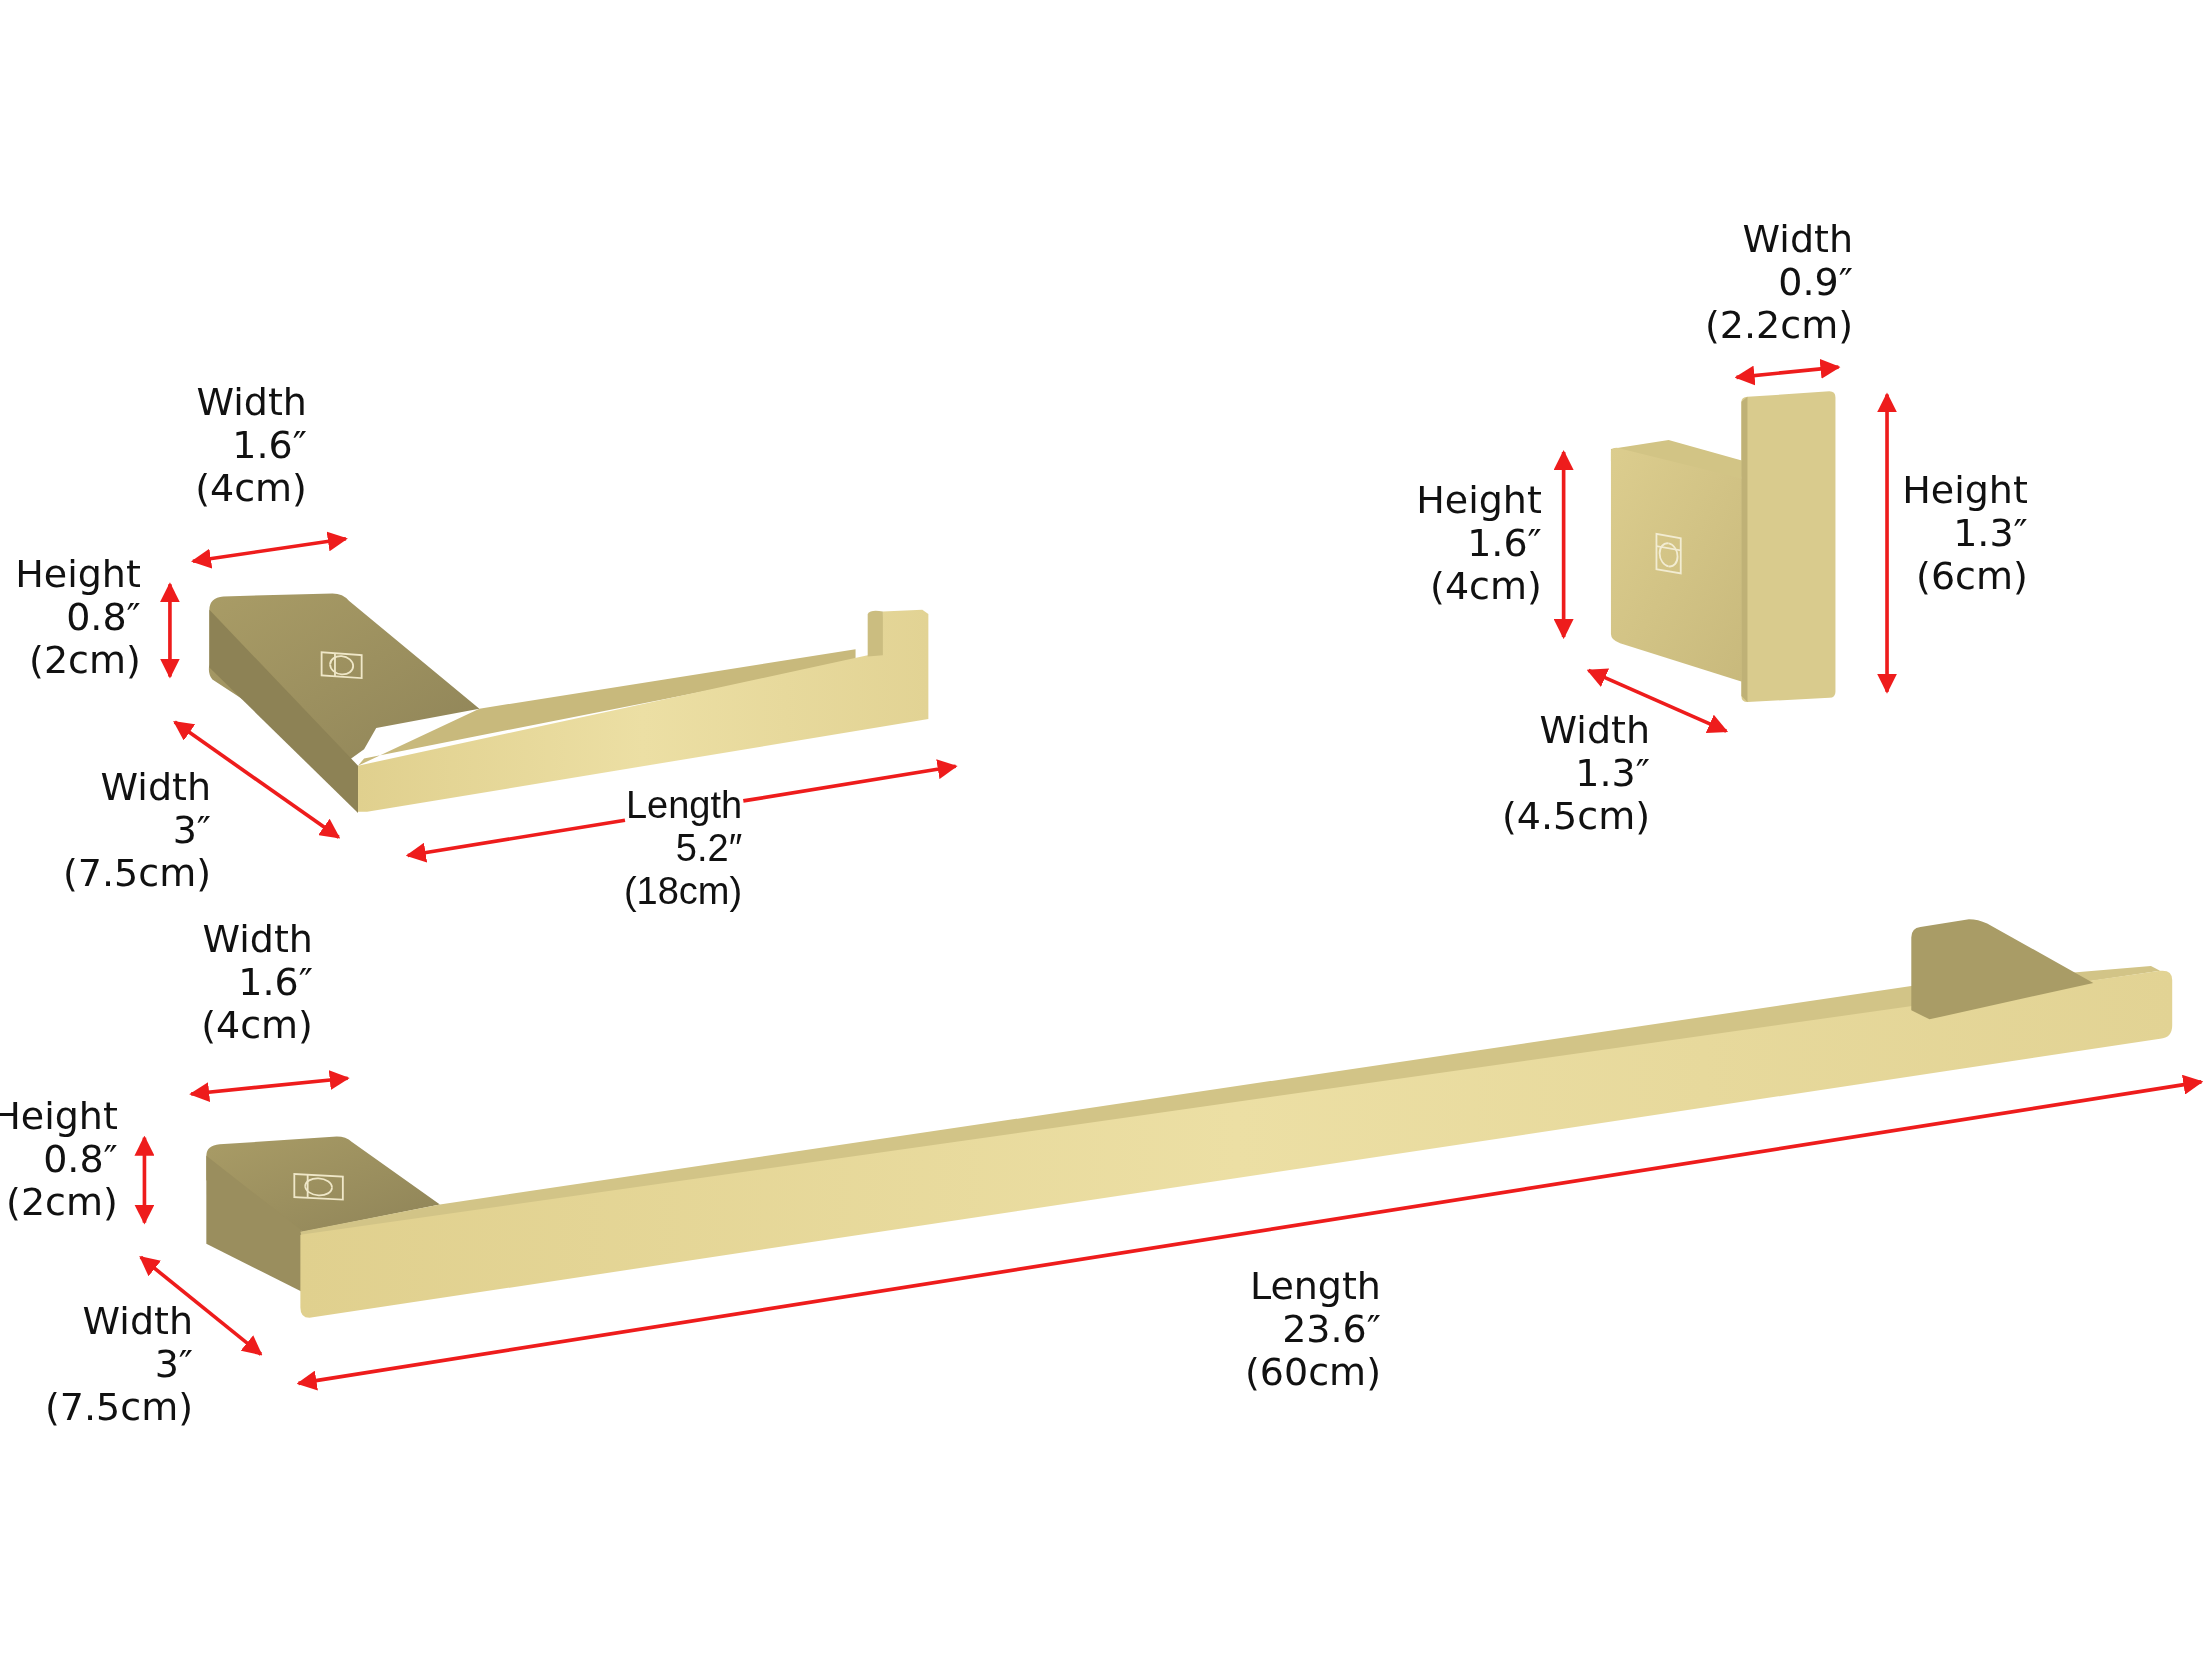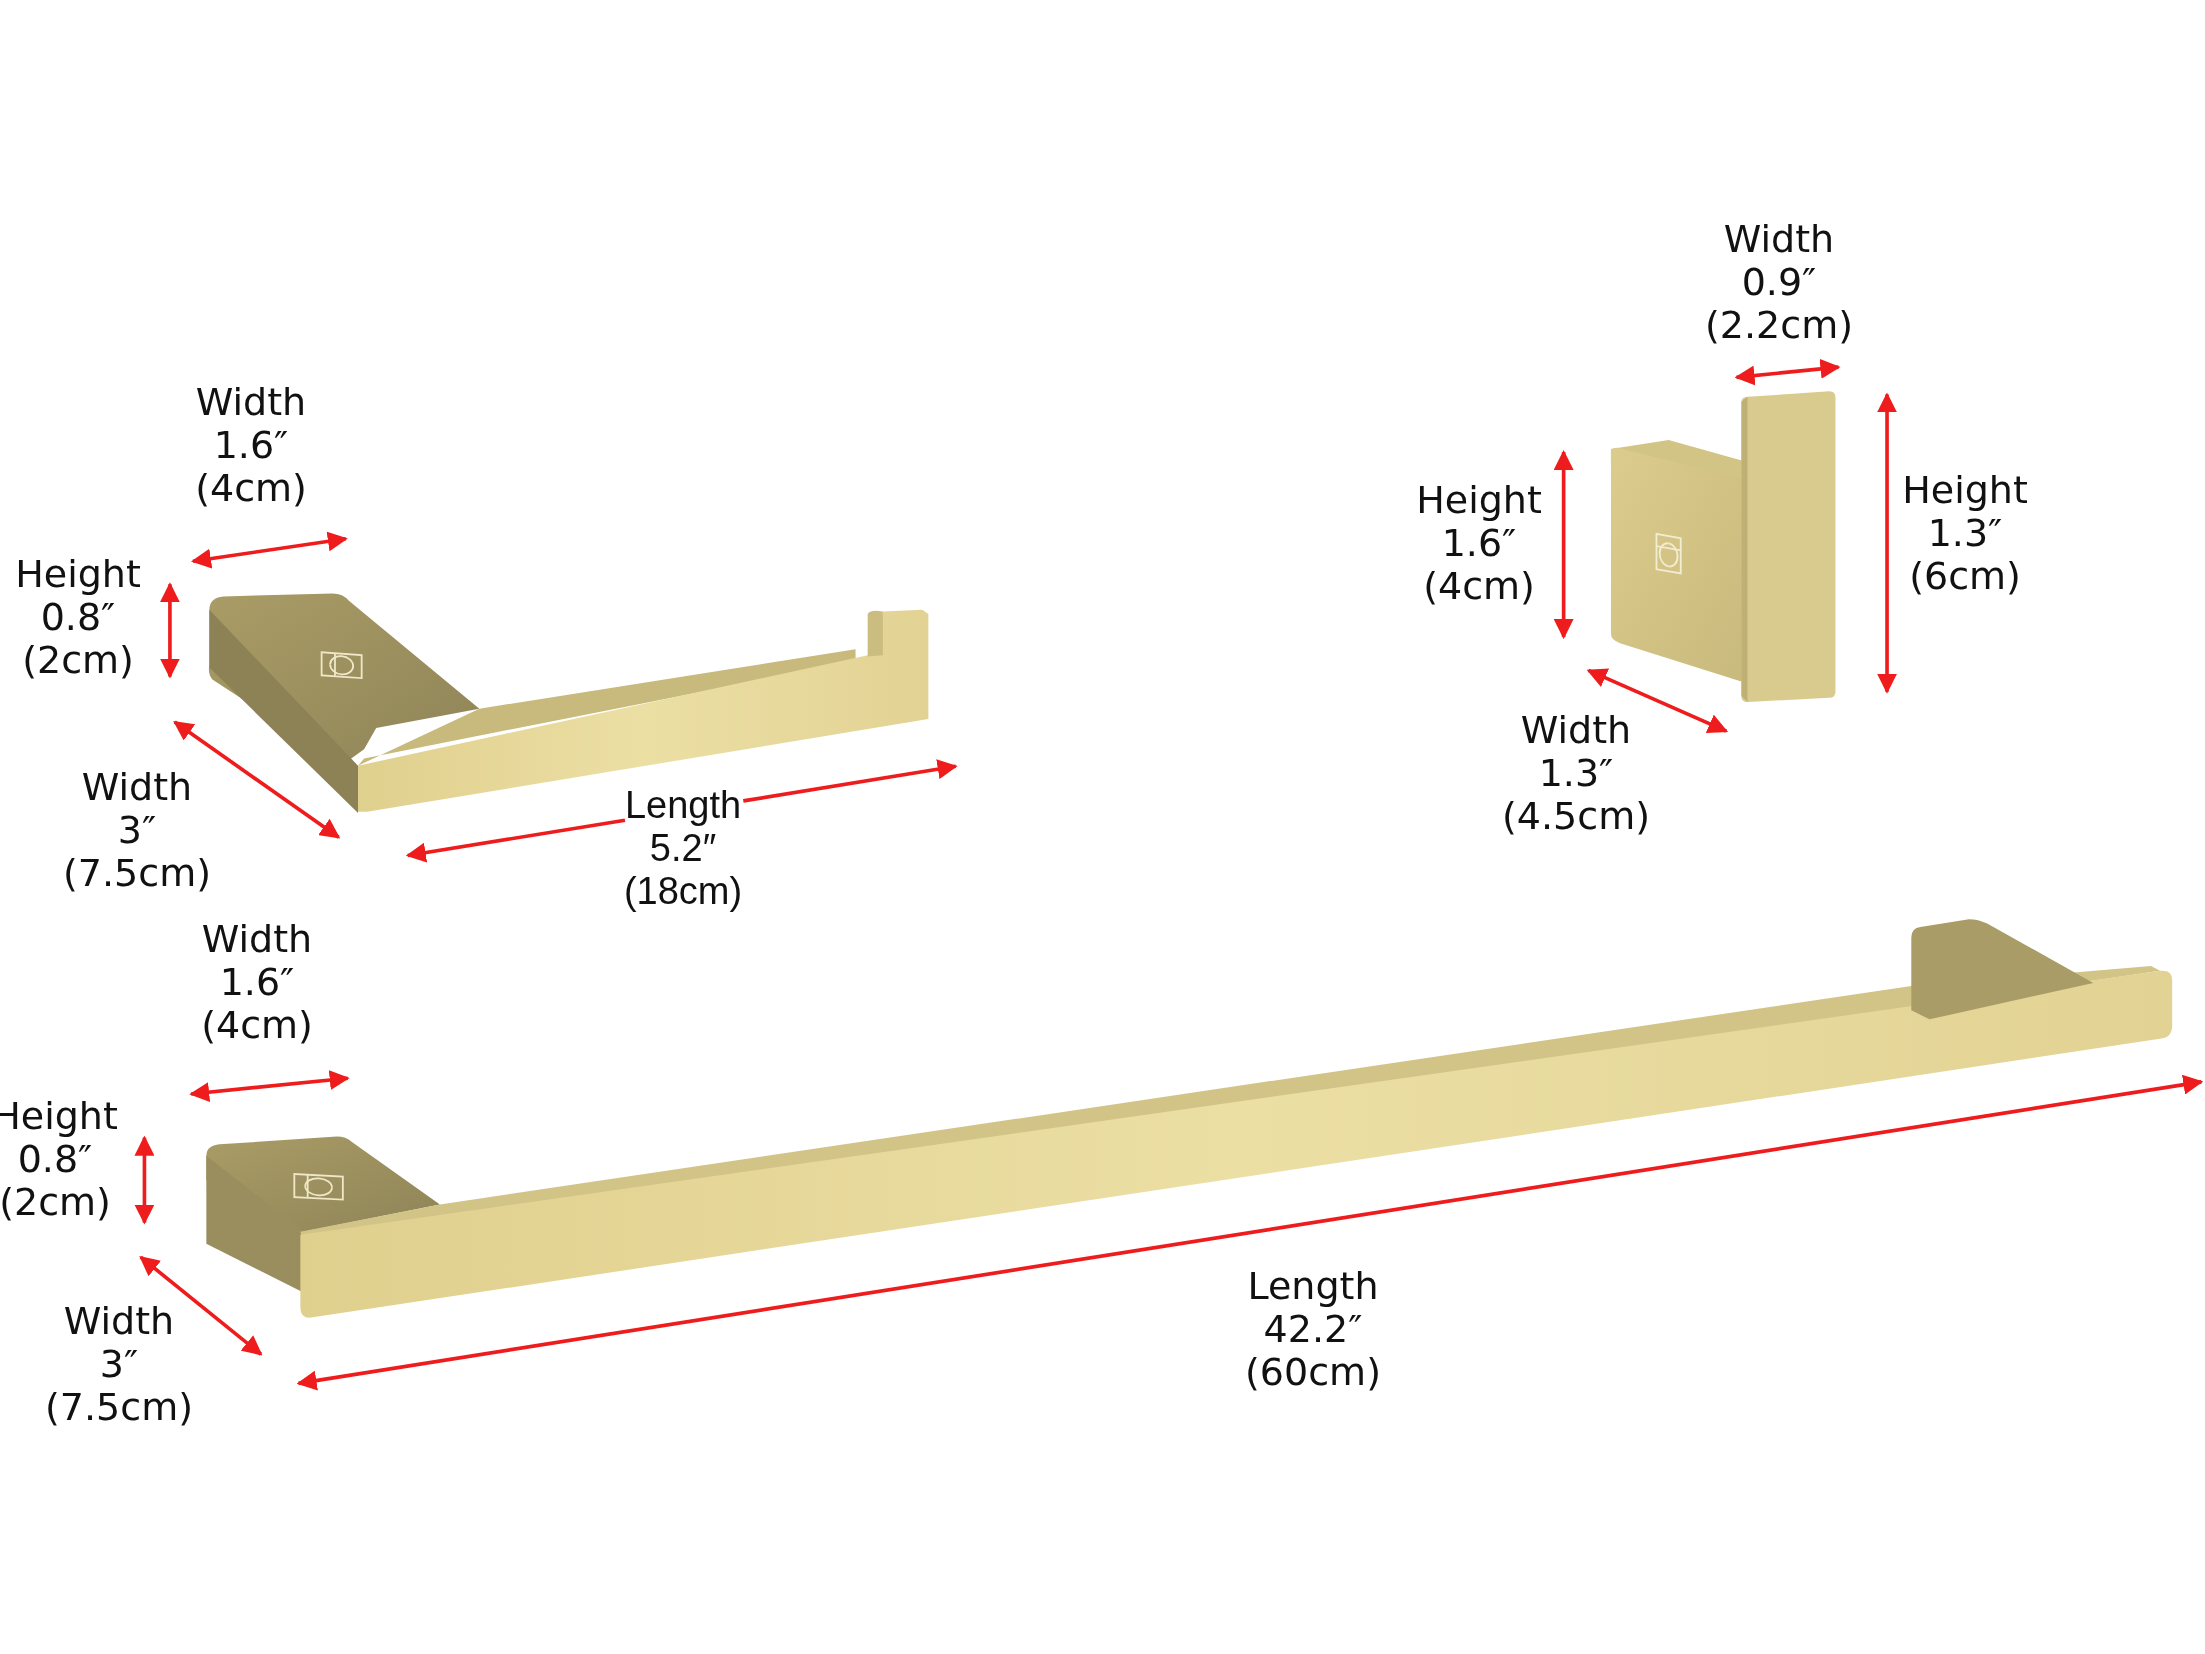--- a/index.html
+++ b/index.html
@@ -1,19 +1,19 @@
 <!DOCTYPE html>
 <html style="font-size:9.7px"><head>
 <meta charset="utf-8">
 <style>
   html,body{margin:0;padding:0;background:#ffffff;}
   body{width:2205px;height:1654px;position:relative;overflow:hidden;font-family:"DejaVu Sans","Liberation Sans",sans-serif;}
   svg{position:absolute;left:0;top:0;}
   .lbl{position:absolute;text-align:center;color:#111;font-size:38px;line-height:43px;font-family:"DejaVu Sans","Liberation Sans",sans-serif;transform:translateX(-50%);white-space:nowrap;}
-  .lbl div{display:block;}
+  .lbl div{display:block;text-align:right;}
   .narrow{font-family:"Liberation Sans Narrow","Liberation Sans",sans-serif;}
 </style>
 </head>
 <body>
 
 <svg width="2205" height="1654" viewBox="0 0 3634 2726" xmlns="http://www.w3.org/2000/svg">
   <defs>
     <marker id="ah" viewBox="0 0 10 10" refX="9" refY="5" markerWidth="5.5" markerHeight="5.5" orient="auto-start-reverse">
       <path d="M0,0 L10,5 L0,10 z" fill="#ee1c1c"></path>
     </marker>
@@ -164,16 +164,16 @@
   <div>0.8″</div>
   <div>(2cm)</div>
 </div>
 <div class="lbl" style="left:119px;top:1300px;">
   <div>Width</div>
   <div>3″</div>
   <div>(7.5cm)</div>
 </div>
 <div class="lbl" style="left:1313px;top:1265px;">
   <div>Length</div>
-  <div>42.2″</div>
+  <div>23.6″</div>
   <div>(60cm)</div>
 </div>
 
 
 </body></html>

